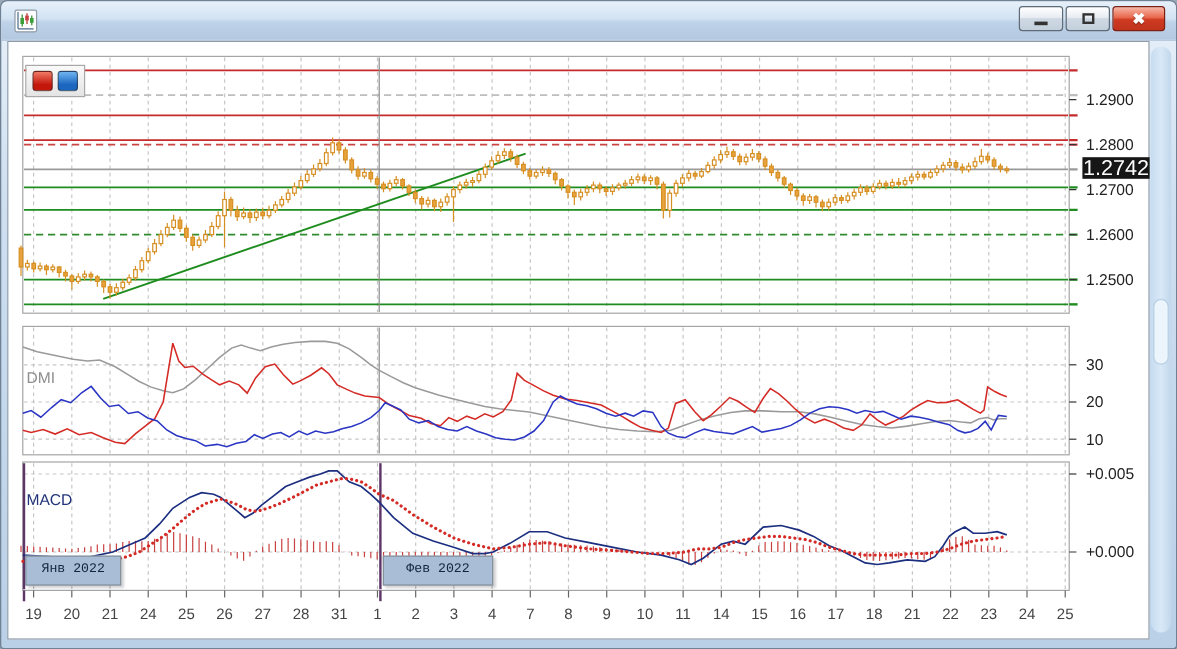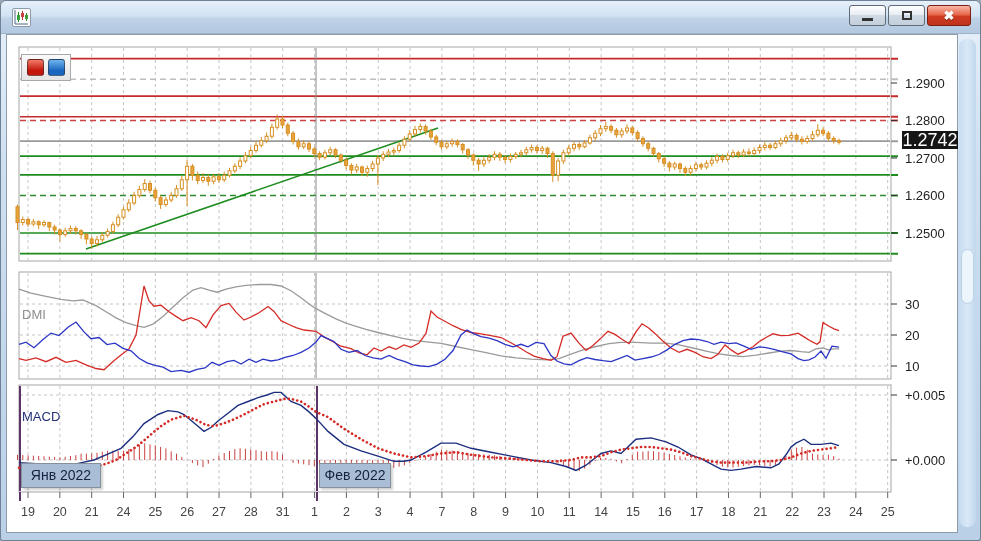--- a/index.html
+++ b/index.html
@@ -39,25 +39,26 @@
     display:flex;align-items:center;justify-content:center;gap:4px;
   }
   .order-btn{width:17px;height:17px;border-radius:3px;border:1px solid rgba(40,40,40,.55);padding:0;cursor:pointer;}
   .order-btn.sell{background:linear-gradient(180deg,#f07a66,#c4170b 70%);}
   .order-btn.buy{background:linear-gradient(180deg,#6fb4f0,#1b67c0 70%);}
   .pane-label{position:absolute;z-index:4;font-size:13px;}
   .dmi-label{left:21px;top:274px;color:#8e8e8e;margin-top:32px;}
   .macd-label{left:21px;top:408px;color:#223379;}
   .month-badge{
     position:absolute;z-index:5;height:25px;line-height:23px;text-align:center;
-    background:#a9bed6;border:1px solid #85909b;color:#14233f;font-size:14px;
+    background:#a9bed6;border:1px solid #85909b;color:#14233f;font-size:11px;
     box-shadow:2px 2px 2px rgba(0,0,0,.18);
+    font-family:Liberation Mono, monospace;
   }
   .month-jan{left:20px;top:462px;width:80px;}
-  .month-feb{left:318px;top:462px;width:72px;}
+  .month-feb{left:318px;top:462px;width:92px;}
   .price-current{
     position:absolute;left:901px;top:130px;width:56px;height:18px;z-index:5;
     background:#161616;color:#fff;font-size:18px;line-height:18px;text-align:center;
   }
   .scroll-strip{
     position:absolute;right:4px;top:38px;width:17px;height:488px;z-index:3;
     background:linear-gradient(90deg,#c7dcf0,#d8e8f7 50%,#c2d7ec);border-radius:8px;
   }
   .scroll-thumb{position:absolute;left:2px;top:210px;width:13px;height:55px;background:#ecf4fc;border-radius:7px;border:1px solid #b8cfe4;}
 </style>

